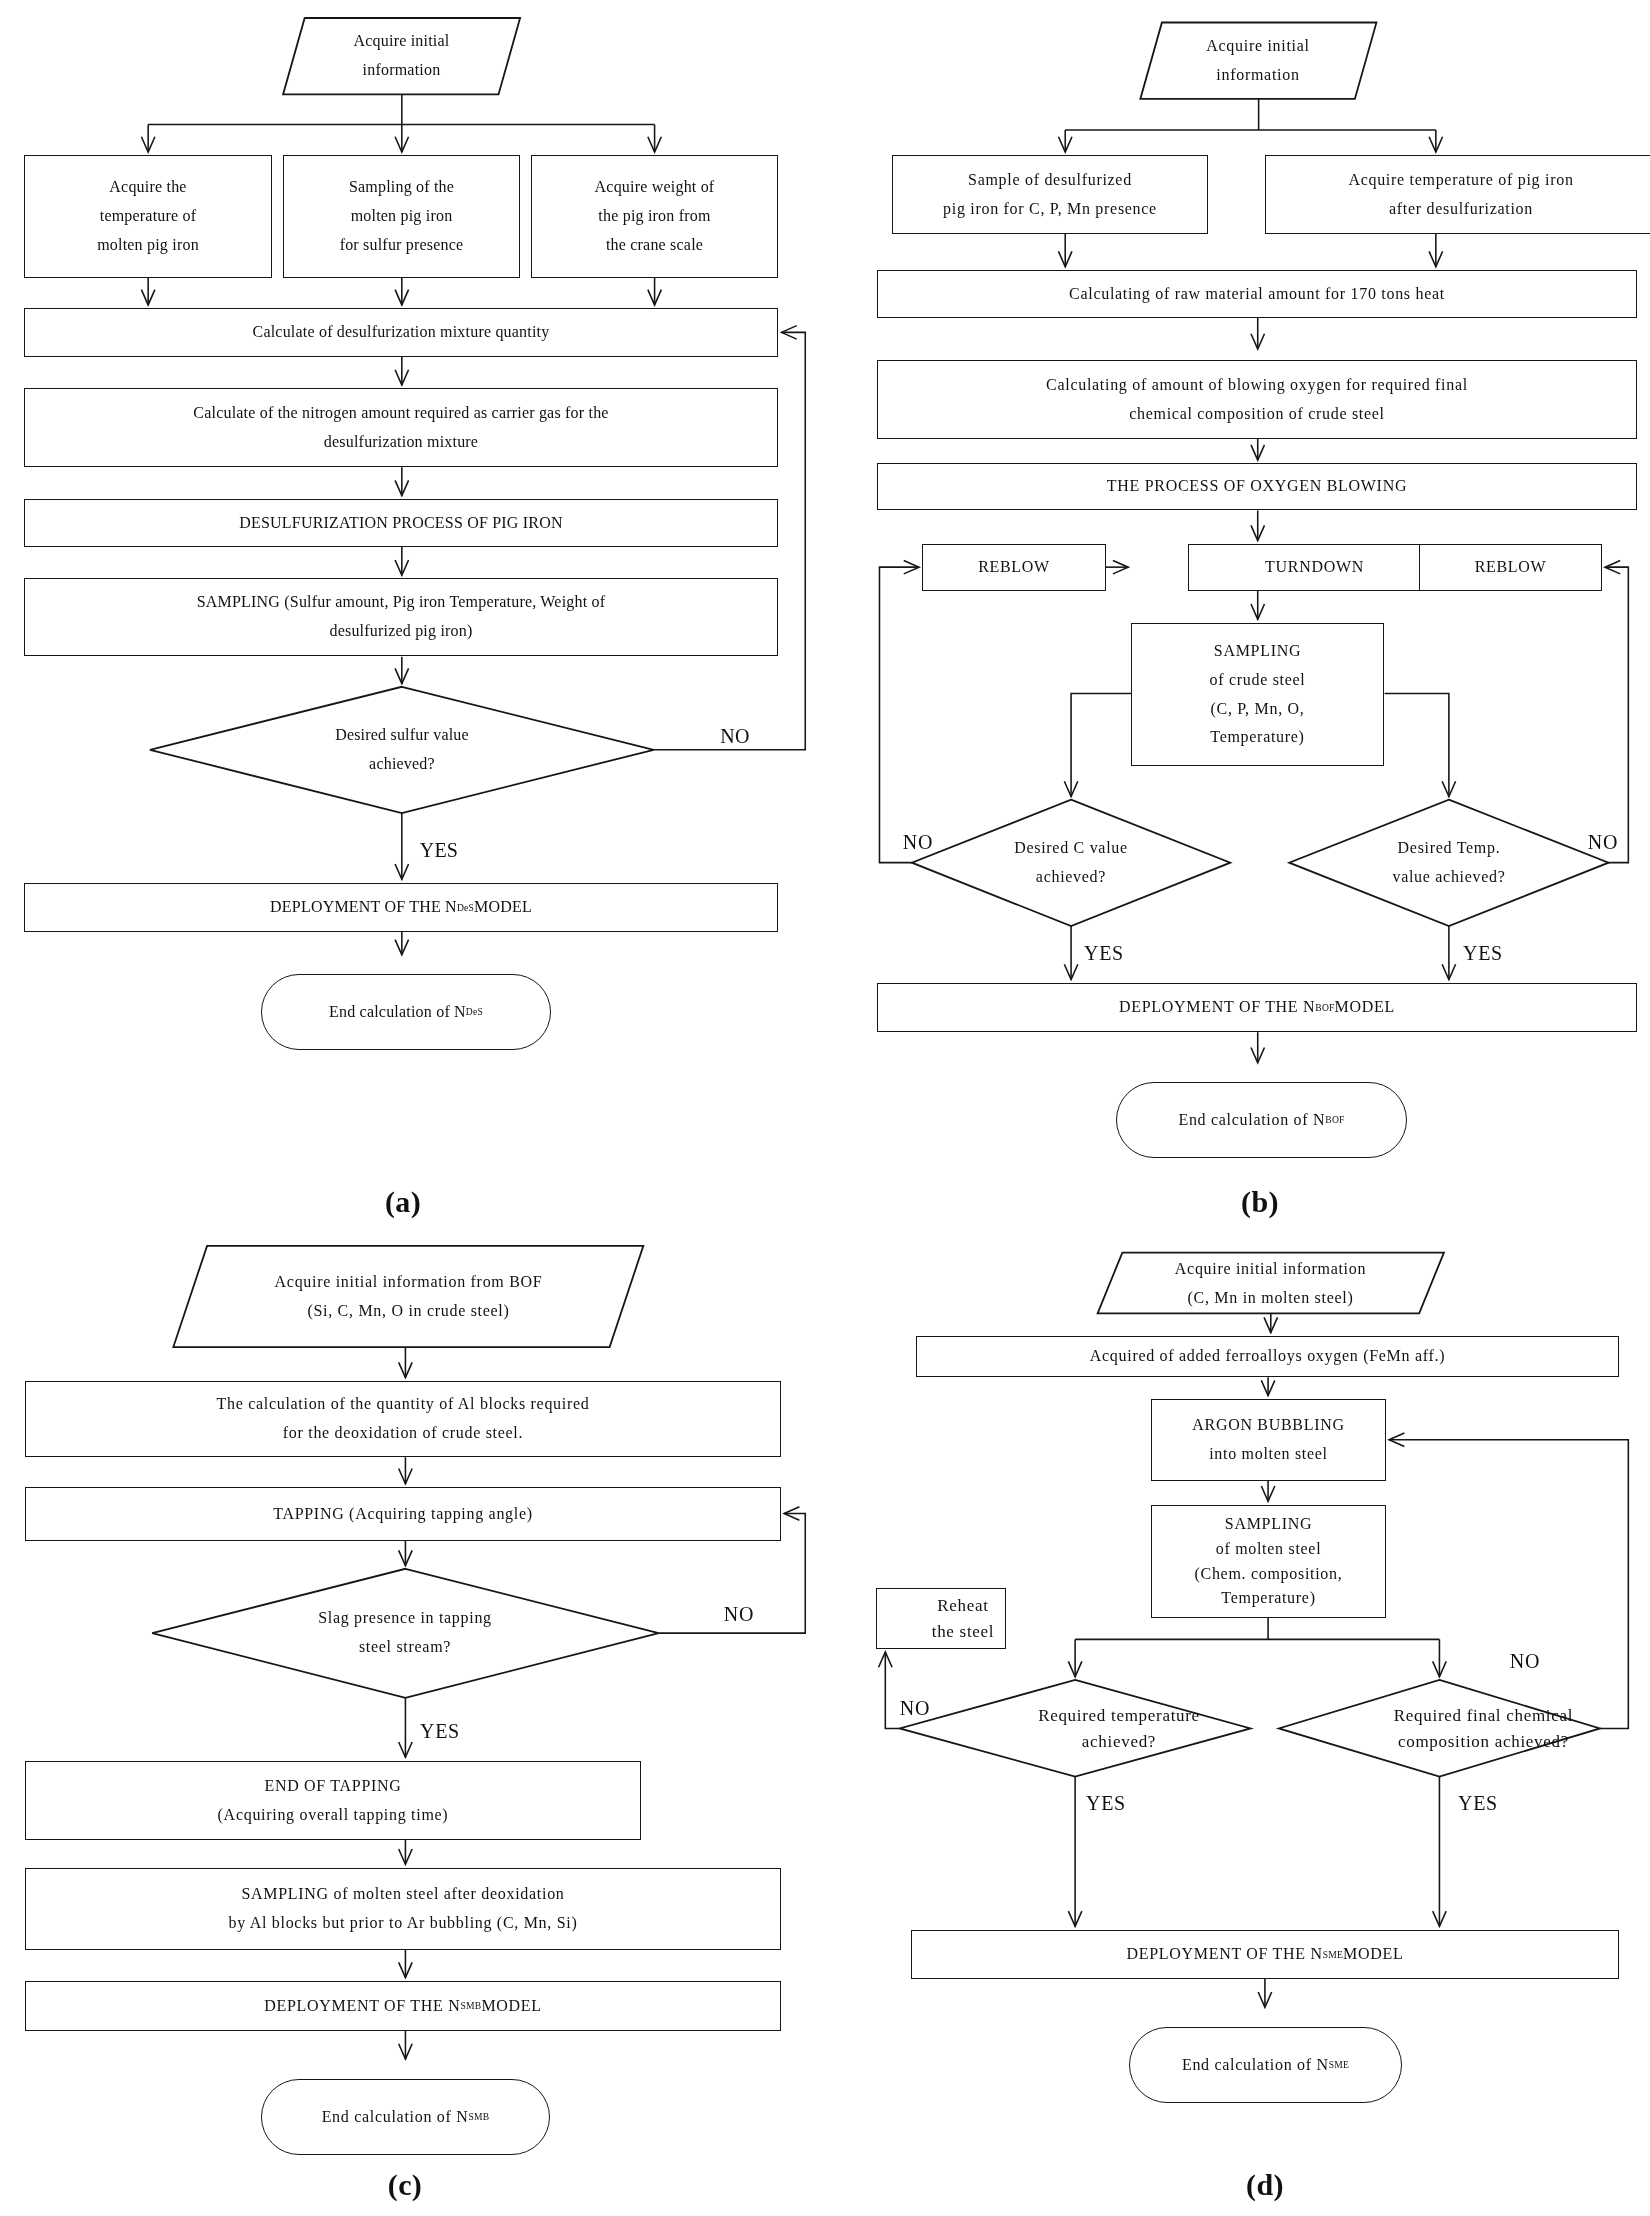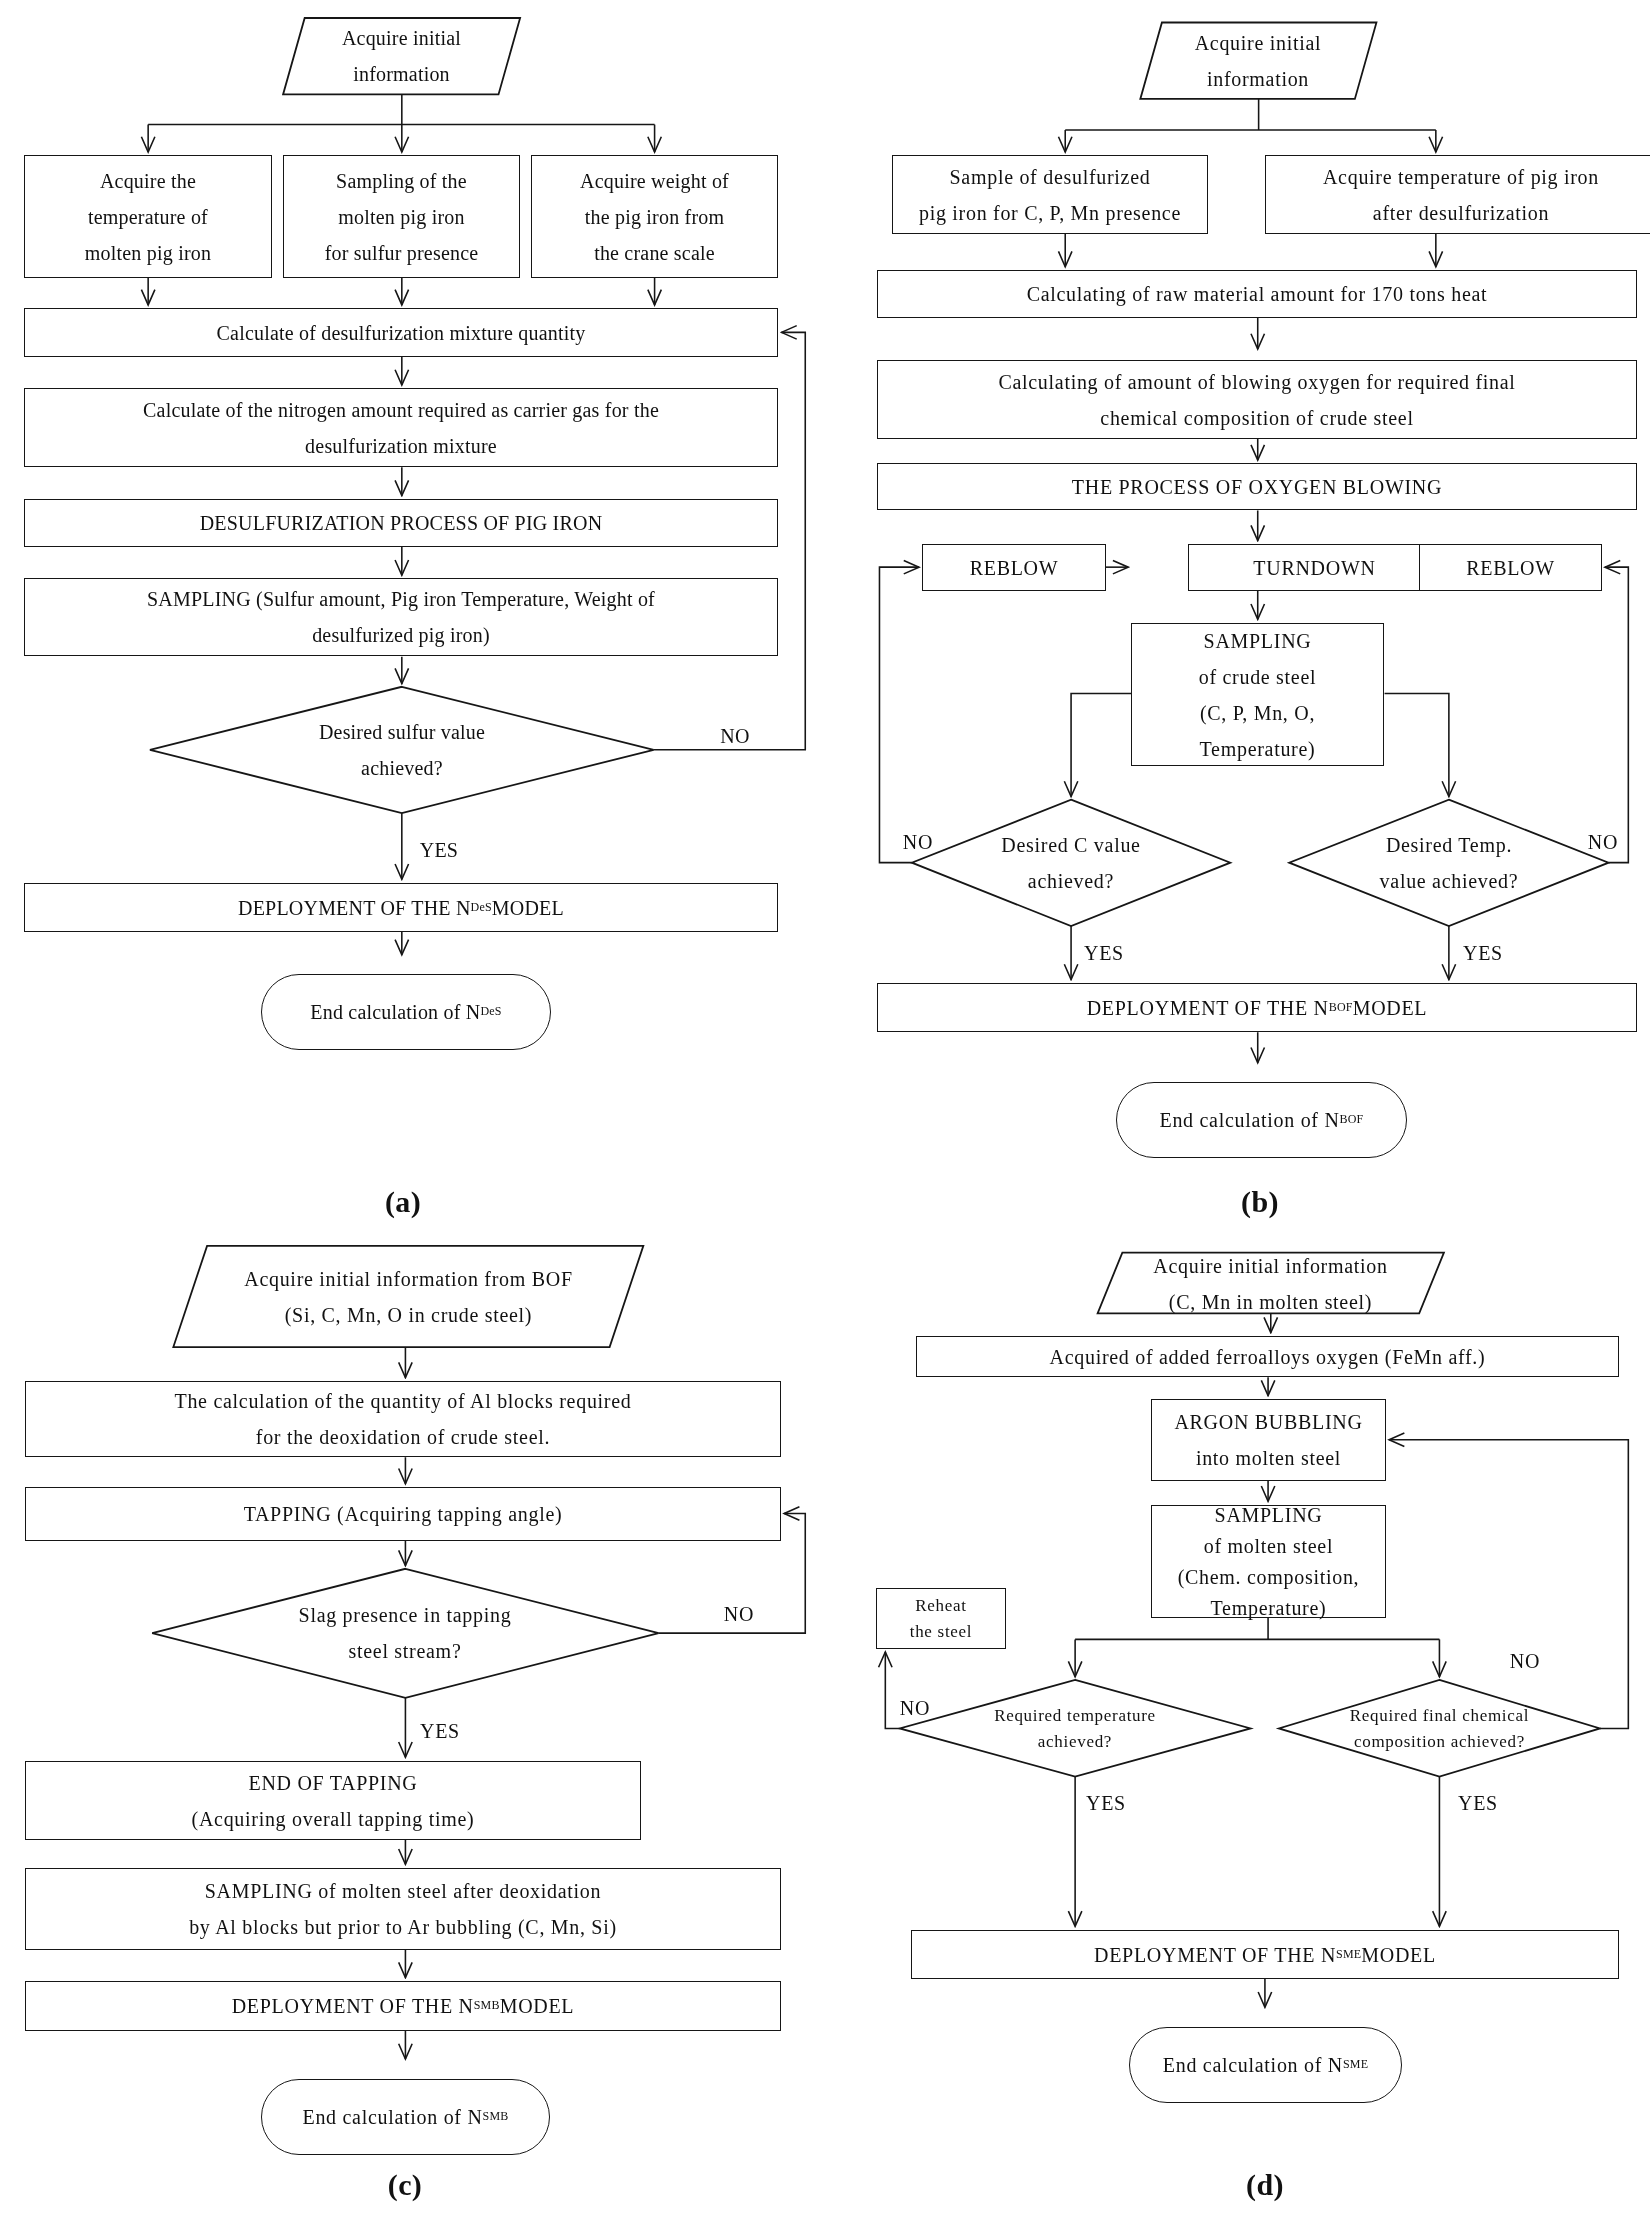--- a/index.html
+++ b/index.html
@@ -1,29 +1,29 @@
 <!DOCTYPE html>
 <html style="font-size:7.2px"><head>
 <meta charset="utf-8">
 <style>
   html,body{margin:0;padding:0;background:#ffffff;}
   .page{position:relative;width:1651px;height:2216px;background:#ffffff;
         font-family:"Liberation Serif","DejaVu Serif",serif;color:#111111;}
   svg.wires{position:absolute;left:0;top:0;width:1651px;height:2216px;}
   .node{position:absolute;display:flex;align-items:center;justify-content:center;
-        text-align:center;white-space:pre-line;font-size:20px;line-height:1.8;
+        text-align:center;white-space:pre-line;font-size:16px;line-height:1.8;
         letter-spacing:0.7px;color:#111111;}
   .box{border:1.8px solid #161616;background:#ffffff;box-sizing:border-box;}
   .stadium{border:1.8px solid #161616;background:#ffffff;box-sizing:border-box;border-radius:41px;margin-top:16px;}
   .lab{position:absolute;transform:translate(-50%,-50%);font-size:20px;letter-spacing:0.7px;
        white-space:nowrap;}
   .plabel{position:absolute;transform:translate(-50%,-50%);font-size:30px;font-weight:bold;
           letter-spacing:0.4px;}
   .sub{font-size:0.6em;vertical-align:-0.15em;letter-spacing:0.2px;}
-  .small{font-size:17px;line-height:1.5;}
+  .small{font-size:17px;line-height:1.5;padding-left:44px;}
   .lh145{line-height:1.55;}
   .tight{letter-spacing:0.2px;}
 </style>
 </head>
 <body>
 
 <div class="page">
 
   <svg class="wires" viewBox="0 0 3670 4927" fill="none" stroke="#161616" stroke-width="3.5">
     <defs>

